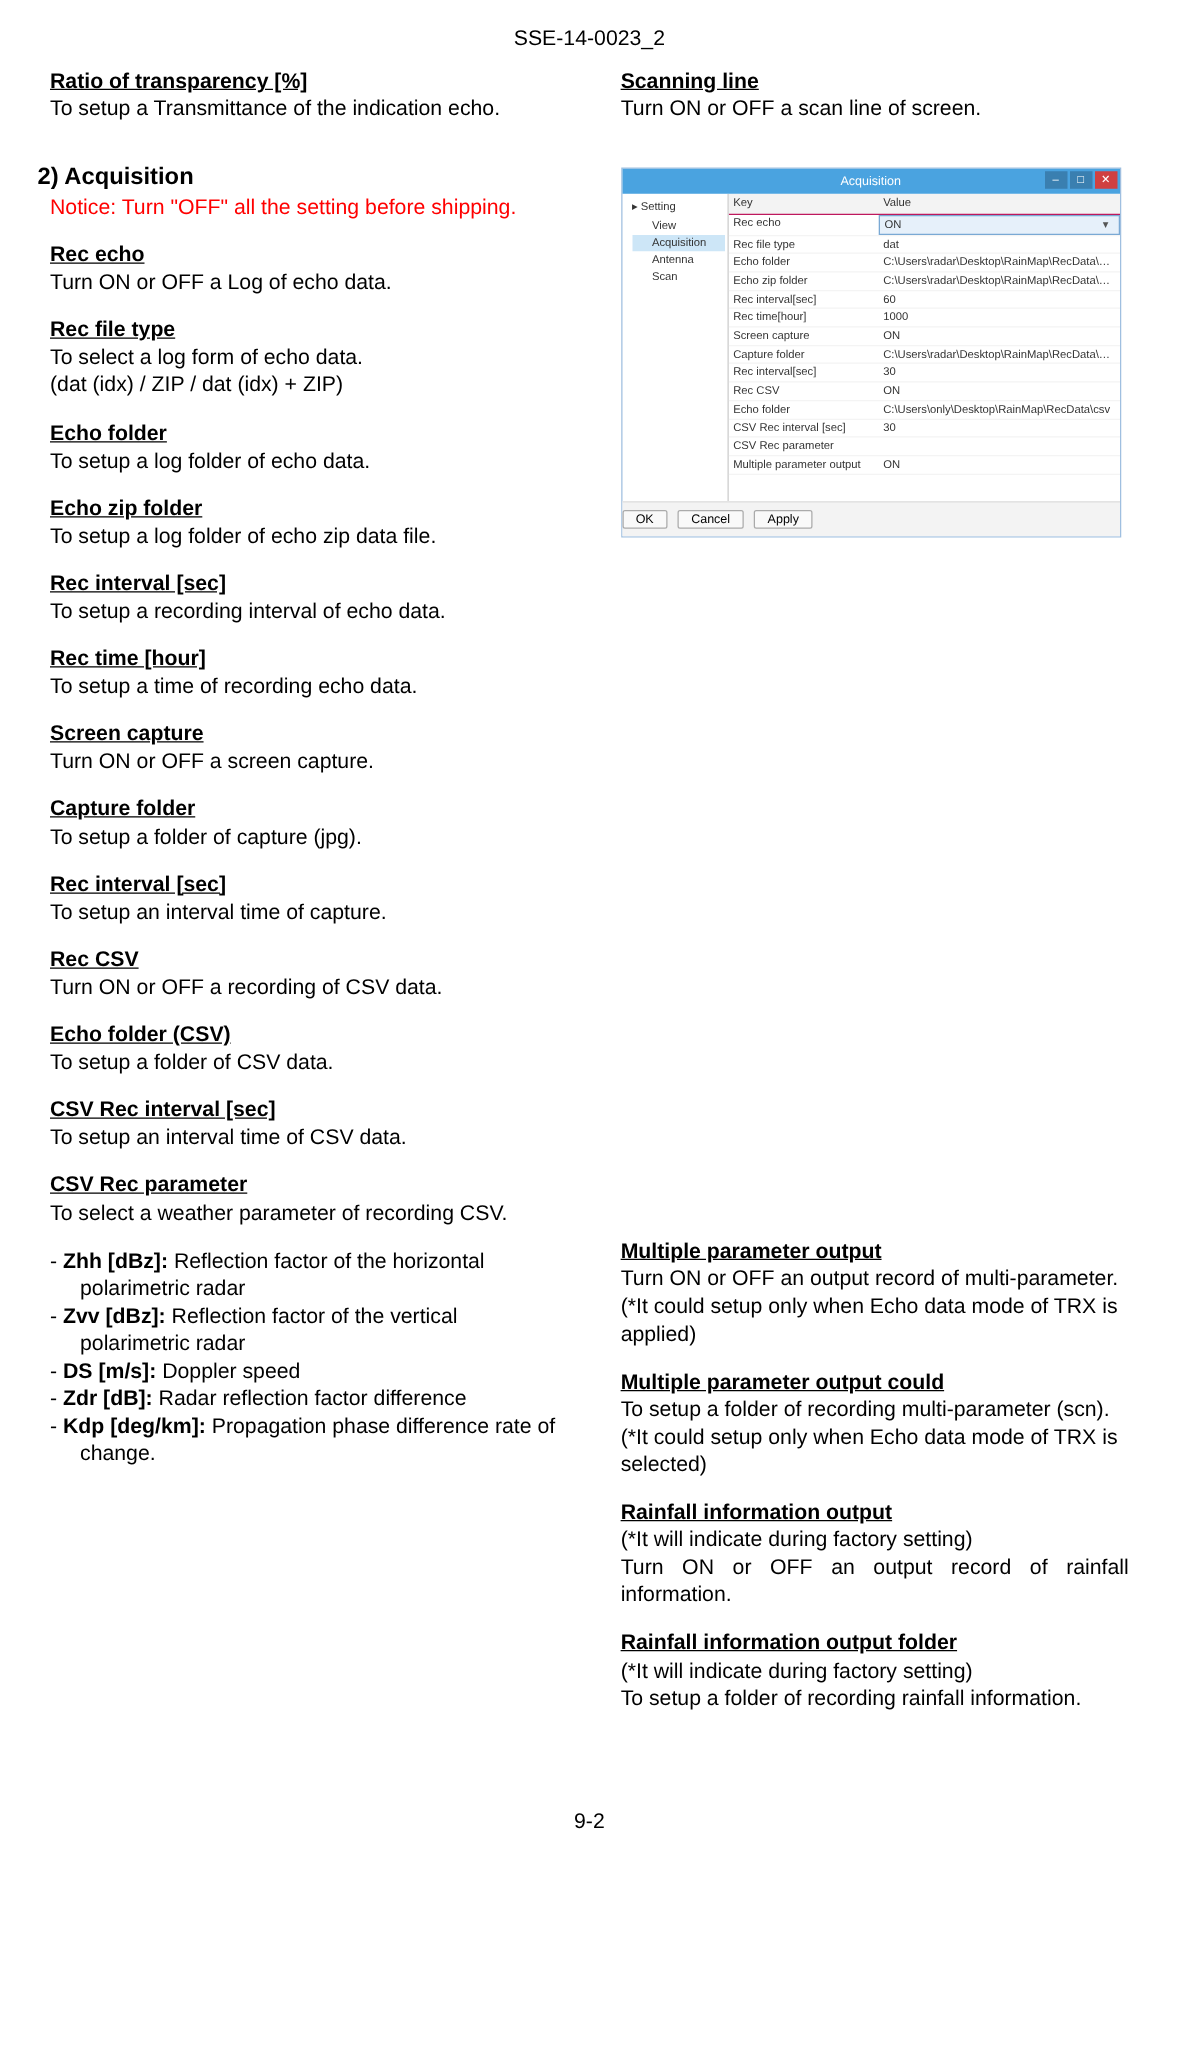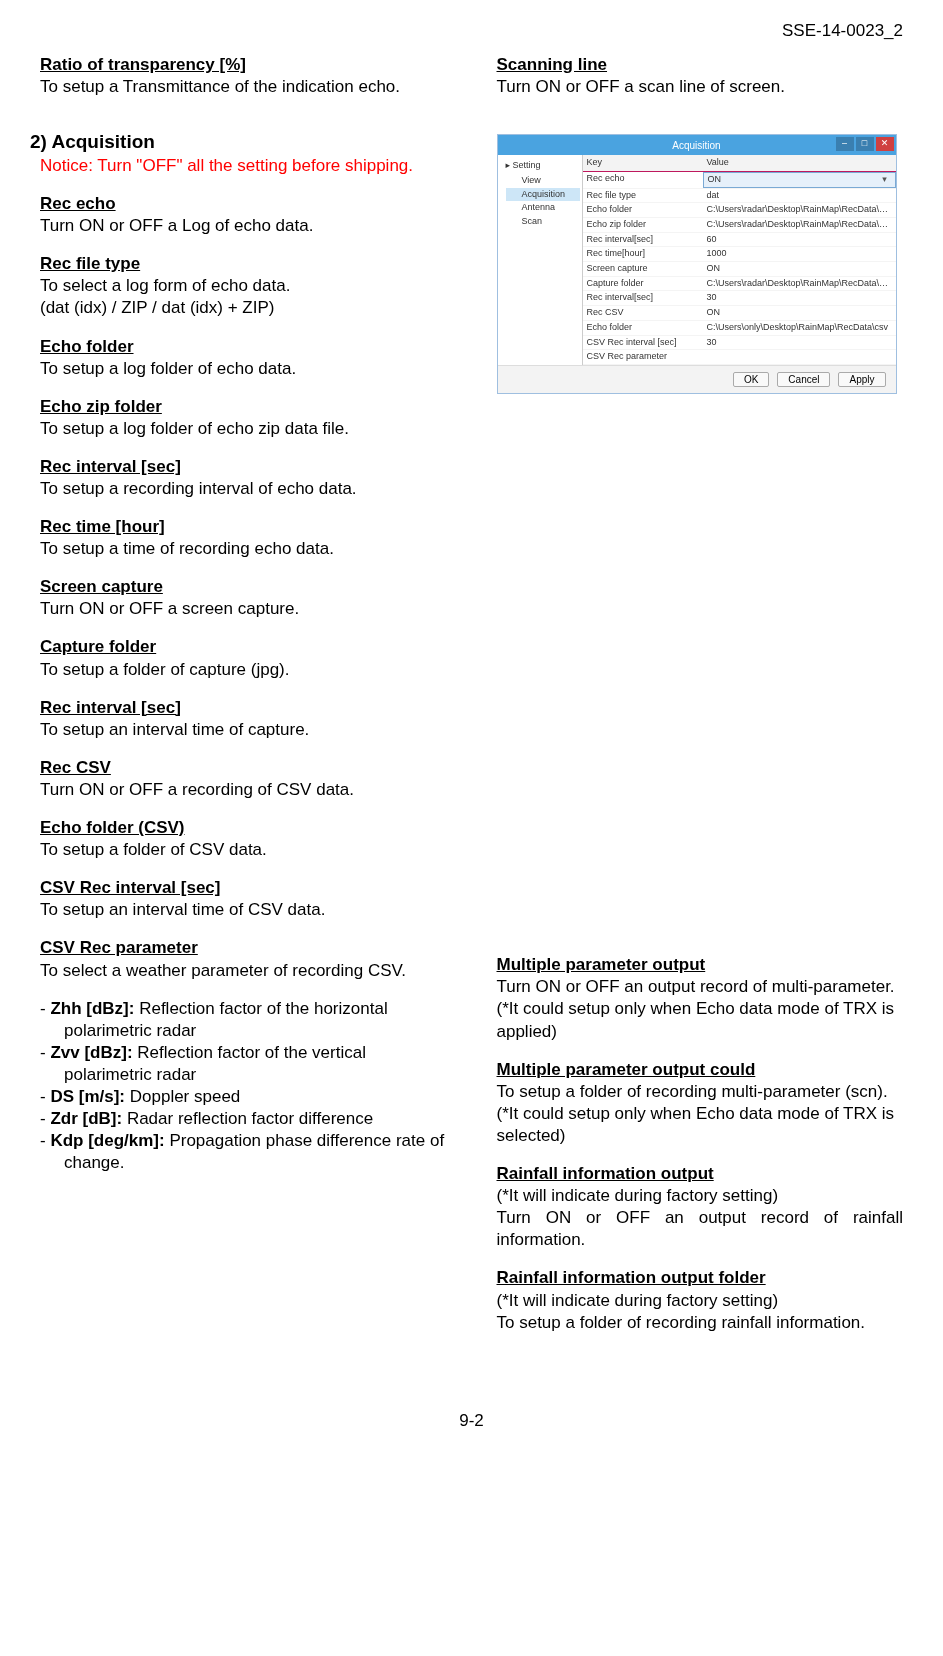--- a/index.html
+++ b/index.html
@@ -5,37 +5,37 @@
   * { box-sizing: border-box; margin: 0; padding: 0; }
   body {
     font-family: Arial, "Helvetica Neue", Helvetica, sans-serif;
     font-size: 17px;
     line-height: 1.3;
     color: #000;
     background: #fff;
     width: 943px;
     padding: 20px 40px 40px 40px;
   }
-  .doc-id { text-align: right; font-size: 17px; margin-bottom: 12px; }
+  .doc-id { text-align: center; font-size: 17px; margin-bottom: 12px; }
   .cols { display: flex; gap: 50px; }
   .col-left { flex: 1; min-width: 0; }
   .col-right { flex: 1; min-width: 0; }
   .u { text-decoration: underline; font-weight: bold; }
   .sect { margin-bottom: 16px; }
   .sect .u { display: inline; }
   .section-title { font-weight: bold; font-size: 19px; margin-left: -10px; }
   .notice { color: #ff0000; }
   .justify { text-align: justify; }
   .sp { height: 16px; }
   ul.dash { list-style: none; padding-left: 0; }
   ul.dash li { padding-left: 24px; text-indent: -24px; margin-top: 0; }
   ul.dash li::before { content: "-  "; }
   .b { font-weight: bold; }
   .screenshot-box {
-    width: 400px; height: 260px; border: 1px solid #9fbfe0; background: #fff;
+    width: 400px; height: 296px; border: 1px solid #9fbfe0; background: #fff;
     display: flex; flex-direction: column; font-size: 9px; color: #333;
     margin-top: 4px;
   }
   .ss-title { background: #4aa3e0; color: #fff; height: 20px; display:flex; align-items:center; justify-content:center; position:relative; font-size:10px;}
   .ss-title .wbtns { position:absolute; right:2px; top:2px; display:flex; gap:2px;}
   .ss-title .wbtns div { width:18px; height:14px; background:#3a7fb0; color:#fff; display:flex;align-items:center;justify-content:center; font-size:9px;}
   .ss-title .wbtns div.cls { background:#d04040; }
   .ss-body { flex:1; display:flex; overflow:hidden; }
   .ss-tree { width: 85px; border-right:1px solid #ccc; padding:4px 2px; }
   .ss-tree div { padding:1px 0 1px 6px; white-space: nowrap; }
@@ -43,21 +43,21 @@
   .ss-table { flex:1; overflow:hidden; }
   .ss-thead { display:flex; background:#f3f3f3; border-bottom:1px solid #be185d; }
   .ss-thead div { padding:2px 4px; }
   .ss-thead .k { width: 120px; }
   .ss-thead .v { flex:1; }
   .ss-row { display:flex; border-bottom:1px solid #f4f4f4; }
   .ss-row .k { width: 120px; padding:1px 4px; white-space:nowrap; overflow:hidden; text-overflow: ellipsis;}
   .ss-row .v { flex:1; padding:1px 4px; white-space:nowrap; overflow:hidden; text-overflow: ellipsis;}
   .ss-row.selected .v { background:#e6f0fa; border:1px solid #7aa9d4; }
   .ss-row .drop { display:inline-block; float:right; width:12px; text-align:center; color:#555;}
-  .ss-footer { height: 28px; background:#f3f3f3; border-top:1px solid #ddd; display:flex; justify-content:flex-end; align-items:center; gap:8px; padding-right:10px;}
+  .ss-footer { height: 28px; background:#f3f3f3; border-top:1px solid #ddd; display:flex; justify-content:flex-start; align-items:center; gap:8px; padding-right:10px;}
   .ss-footer button { font-size:10px; padding:1px 10px; border:1px solid #aaa; background:#f9f9f9; border-radius:2px;}
   .page-num { text-align:center; margin-top: 60px; font-size:17px; }
 </style>
 </head>
 <body>
 
 <div class="doc-id">SSE-14-0023_2</div>
 
 <div class="cols">
   <div class="col-left">

